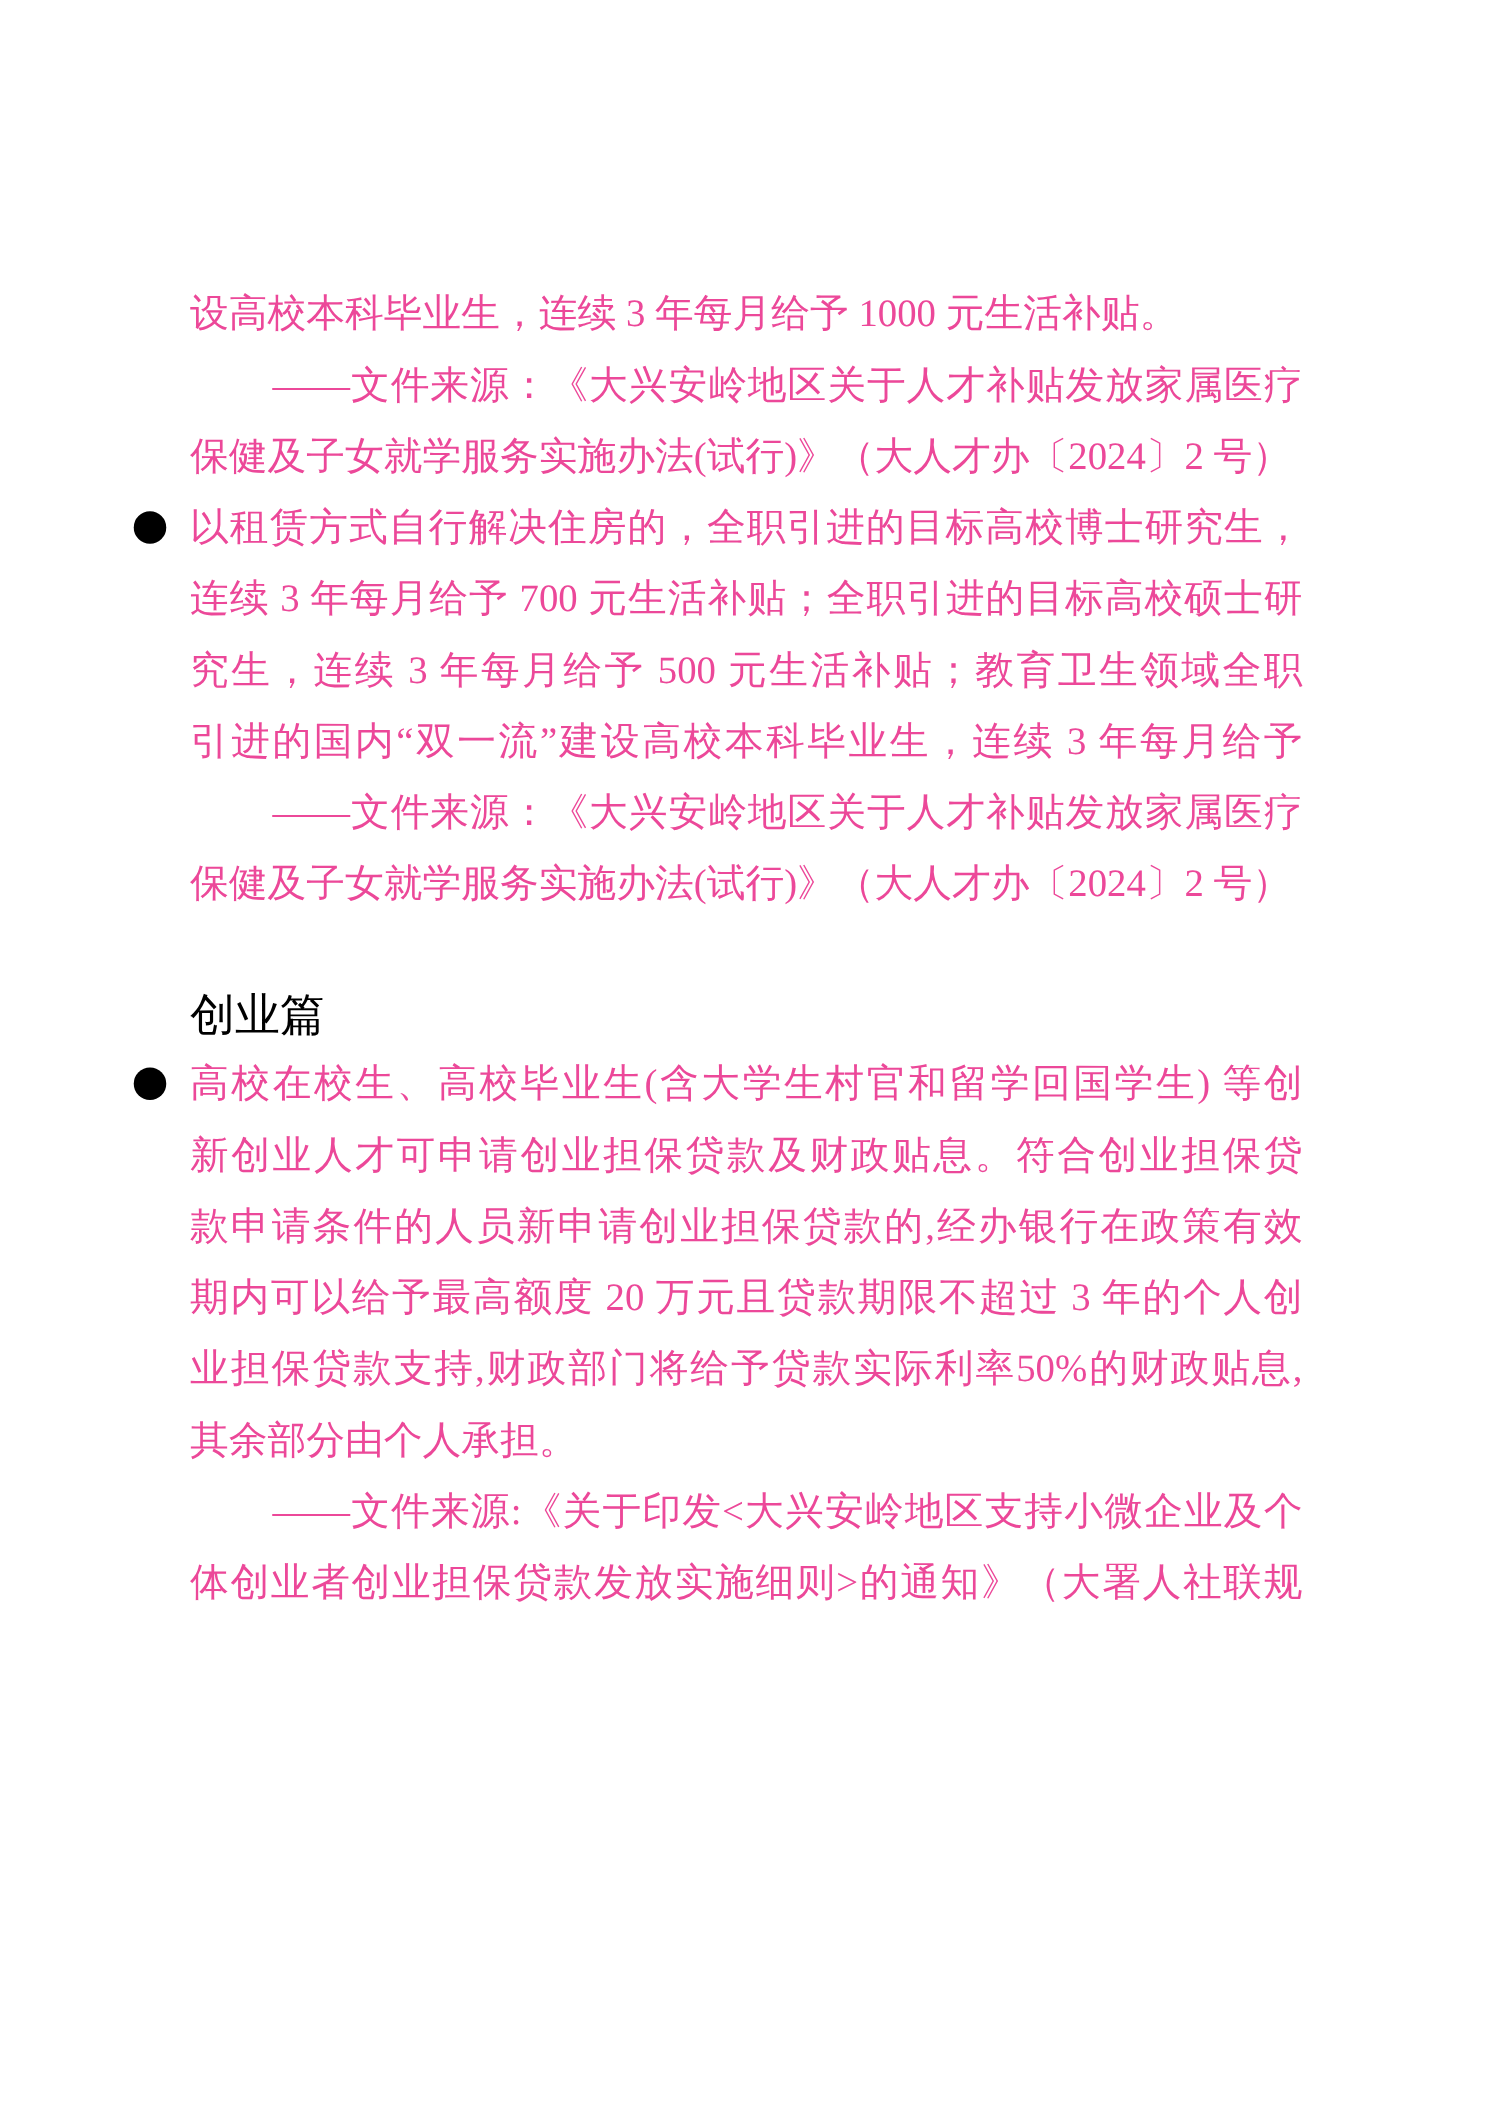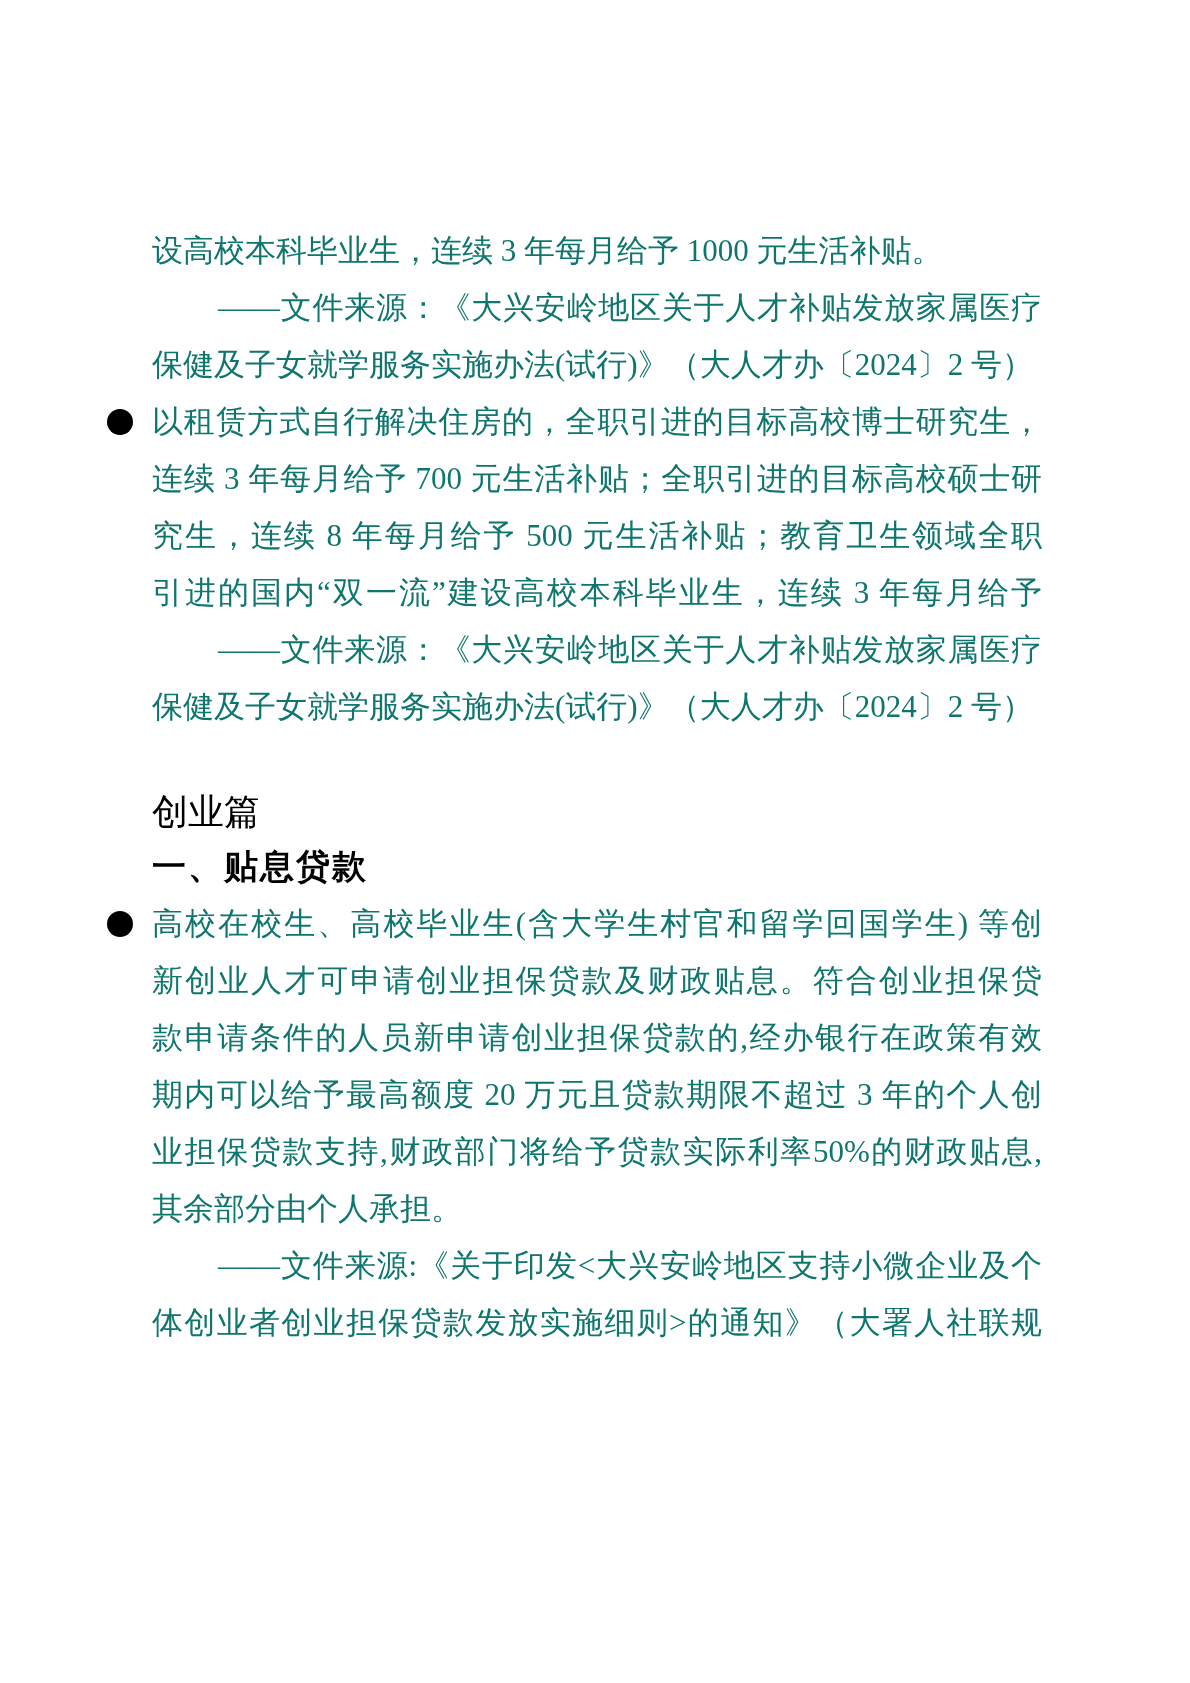--- a/index.html
+++ b/index.html
@@ -21,21 +21,21 @@
     left: 152px;
     top: 222px;
     width: 890px;
   }
   .block { position: relative; }
   .line {
     font-size: 31px;
     line-height: 57px;
     text-align: justify;
     text-align-last: justify;
-    color: #0f766e;
+    color: #ec4899;
   }
   .line.last {
     text-align: left;
     text-align-last: left;
   }
   .source .line.first {
     text-indent: 66px;
   }
   .bullet-marker {
     position: absolute;
@@ -77,34 +77,33 @@
 
     <div class="block source">
       <div class="line first">——文件来源：《大兴安岭地区关于人才补贴发放家属医疗</div>
       <div class="line last">保健及子女就学服务实施办法(试行)》（大人才办〔2024〕2 号）</div>
     </div>
 
     <div class="block bullet-para">
       <span class="bullet-marker"></span>
       <div class="line">以租赁方式自行解决住房的，全职引进的目标高校博士研究生，</div>
       <div class="line">连续 3 年每月给予 700 元生活补贴；全职引进的目标高校硕士研</div>
-      <div class="line">究生，连续 8 年每月给予 500 元生活补贴；教育卫生领域全职</div>
+      <div class="line">究生，连续 3 年每月给予 500 元生活补贴；教育卫生领域全职</div>
       <div class="line">引进的国内“双一流”建设高校本科毕业生，连续 3 年每月给予</div>
     </div>
 
     <div class="block source">
       <div class="line first">——文件来源：《大兴安岭地区关于人才补贴发放家属医疗</div>
       <div class="line last">保健及子女就学服务实施办法(试行)》（大人才办〔2024〕2 号）</div>
     </div>
 
     <div class="section-gap"></div>
 
     <h2 class="heading">创业篇</h2>
 
-    <h3 class="subheading">一、贴息贷款</h3>
 
     <div class="block bullet-para">
       <span class="bullet-marker"></span>
       <div class="line">高校在校生、高校毕业生(含大学生村官和留学回国学生) 等创</div>
       <div class="line">新创业人才可申请创业担保贷款及财政贴息。符合创业担保贷</div>
       <div class="line">款申请条件的人员新申请创业担保贷款的,经办银行在政策有效</div>
       <div class="line">期内可以给予最高额度 20 万元且贷款期限不超过 3 年的个人创</div>
       <div class="line">业担保贷款支持,财政部门将给予贷款实际利率50%的财政贴息,</div>
       <div class="line last">其余部分由个人承担。</div>
     </div>

